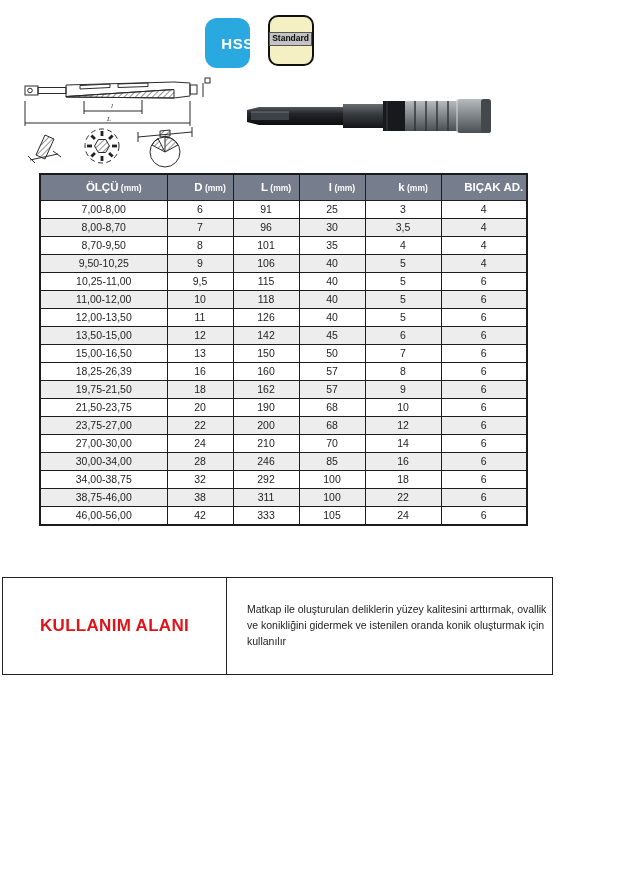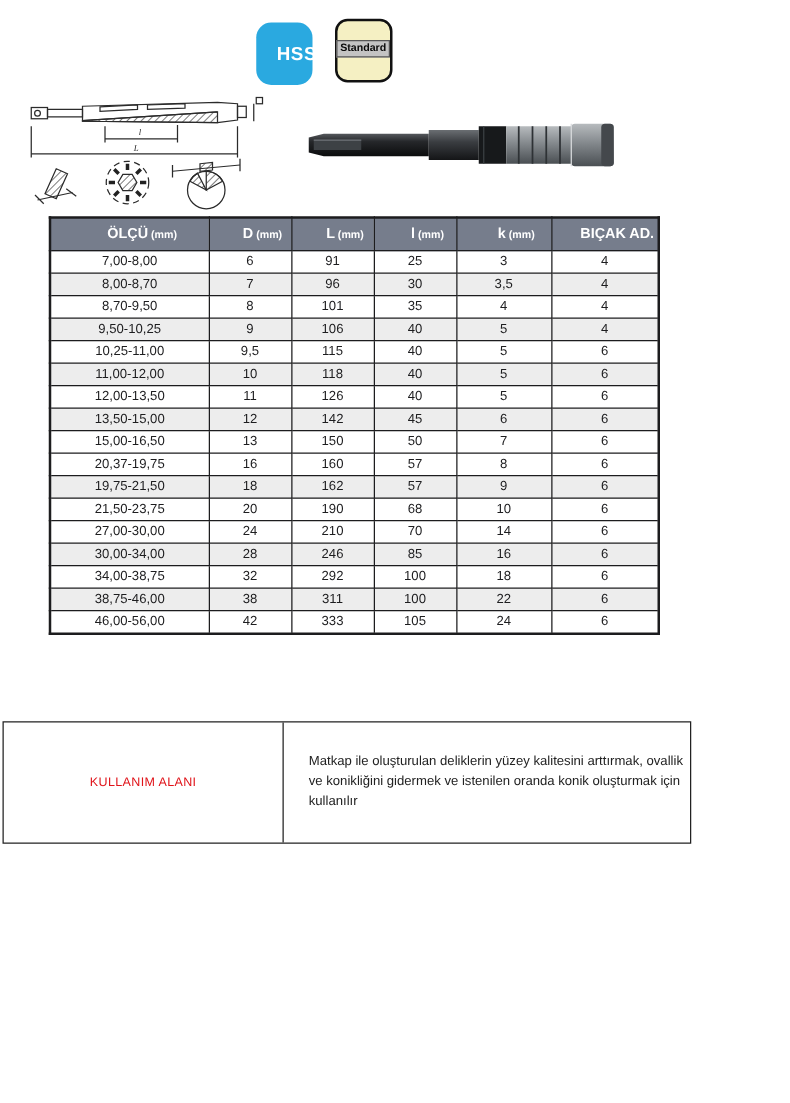--- a/index.html
+++ b/index.html
@@ -37,21 +37,21 @@
   .col-unit{font-weight:bold;font-size:8.5px;}
   .spec-table tr.alt td{background:var(--row-alt);}
   col.c0{width:127px;} col.c1{width:66px;} col.c2{width:66px;}
   col.c3{width:66px;} col.c4{width:76px;} col.c5{width:86px;}
 
   
   .usage-box{position:absolute;left:2px;top:577px;width:551px;height:98px;
              border:1.5px solid #222;display:flex;box-sizing:border-box;background:#fff;}
   .usage-left{width:244px;border-right:1.5px solid #222;display:flex;
              align-items:center;justify-content:center;}
-  .usage-label{color:var(--accent-red);font-weight:normal;font-size:10px;letter-spacing:.3px;}
+  .usage-label{color:var(--accent-red);font-weight:bold;font-size:17px;letter-spacing:.3px;}
   .usage-right{flex:1;display:flex;align-items:center;padding-left:20px;}
   .usage-text{width:305px;font-size:10.5px;line-height:1.5;color:#222;margin:0;}
 </style>
 </head>
 <body>
 
 <div class="page">
 
   <div class="badge-hss">
     <span>HSS</span>
@@ -272,41 +272,49 @@
         </tr>
         <tr>
           <td>15,00-16,50</td>
           <td>13</td>
           <td>150</td>
           <td>50</td>
           <td>7</td>
           <td>6</td>
         </tr>
         <tr>
-          <td>20,37-19,75</td>
+          <td>18,25-26,39</td>
           <td>16</td>
           <td>160</td>
           <td>57</td>
           <td>8</td>
           <td>6</td>
         </tr>
         <tr class="alt">
           <td>19,75-21,50</td>
           <td>18</td>
           <td>162</td>
           <td>57</td>
           <td>9</td>
           <td>6</td>
         </tr>
         <tr>
           <td>21,50-23,75</td>
           <td>20</td>
           <td>190</td>
           <td>68</td>
           <td>10</td>
+          <td>6</td>
+        </tr>
+        <tr class="alt">
+          <td>23,75-27,00</td>
+          <td>22</td>
+          <td>200</td>
+          <td>68</td>
+          <td>12</td>
           <td>6</td>
         </tr>
         <tr>
           <td>27,00-30,00</td>
           <td>24</td>
           <td>210</td>
           <td>70</td>
           <td>14</td>
           <td>6</td>
         </tr>

